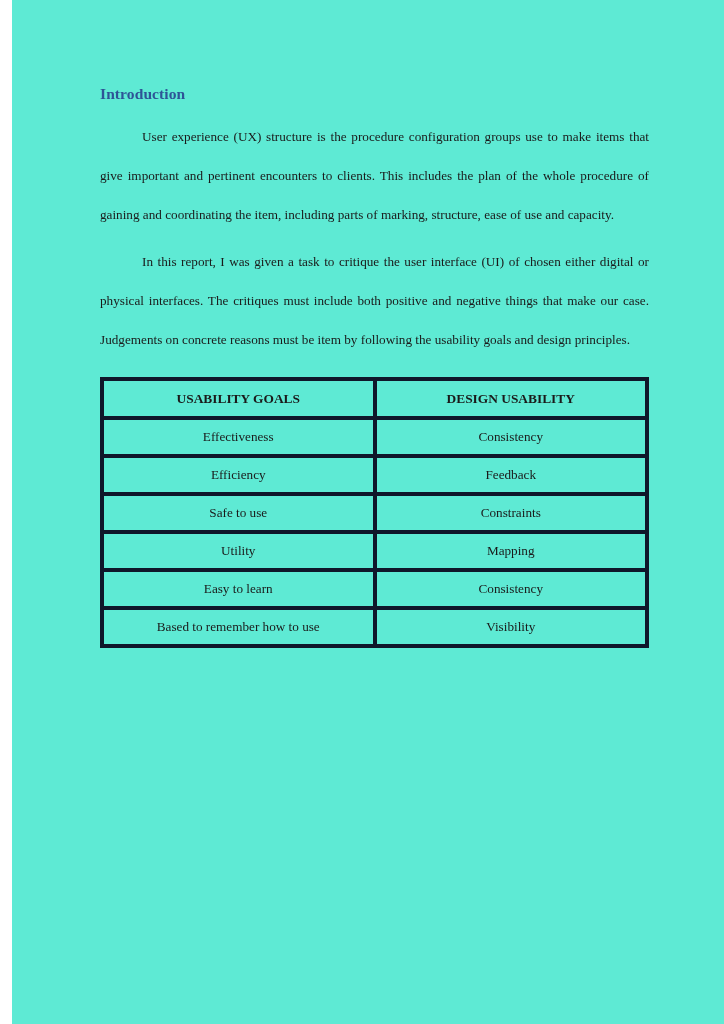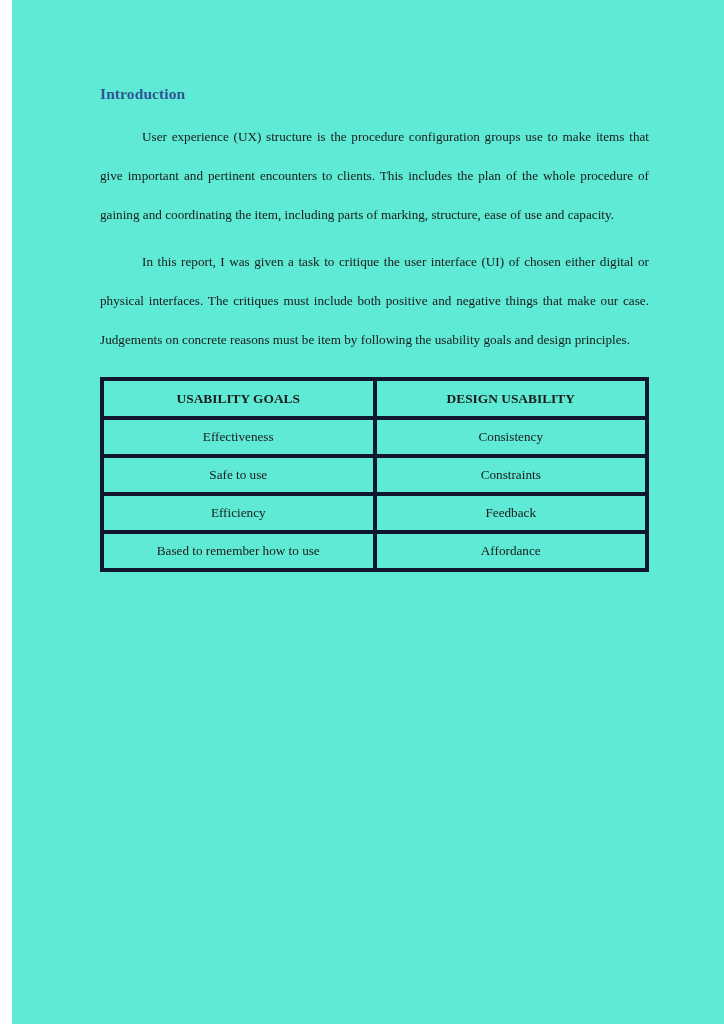--- a/index.html
+++ b/index.html
@@ -92,30 +92,38 @@
           <th>USABILITY GOALS</th>
           <th>DESIGN USABILITY</th>
         </tr>
       </thead>
       <tbody>
         <tr>
           <td>Effectiveness</td>
           <td>Consistency</td>
         </tr>
         <tr>
+          <td>Efficiency</td>
+          <td>Feedback</td>
+        </tr>
+        <tr>
           <td>Safe to use</td>
           <td>Constraints</td>
         </tr>
         <tr>
-          <td>Efficiency</td>
-          <td>Feedback</td>
+          <td>Utility</td>
+          <td>Mapping</td>
+        </tr>
+        <tr>
+          <td>Easy to learn</td>
+          <td>Consistency</td>
         </tr>
         <tr>
           <td>Based to remember how to use</td>
-          <td>Affordance</td>
+          <td>Visibility</td>
         </tr>
       </tbody>
     </table>
 
     <div class="after-table"></div>
 
 
   </div>
 </div>
 

